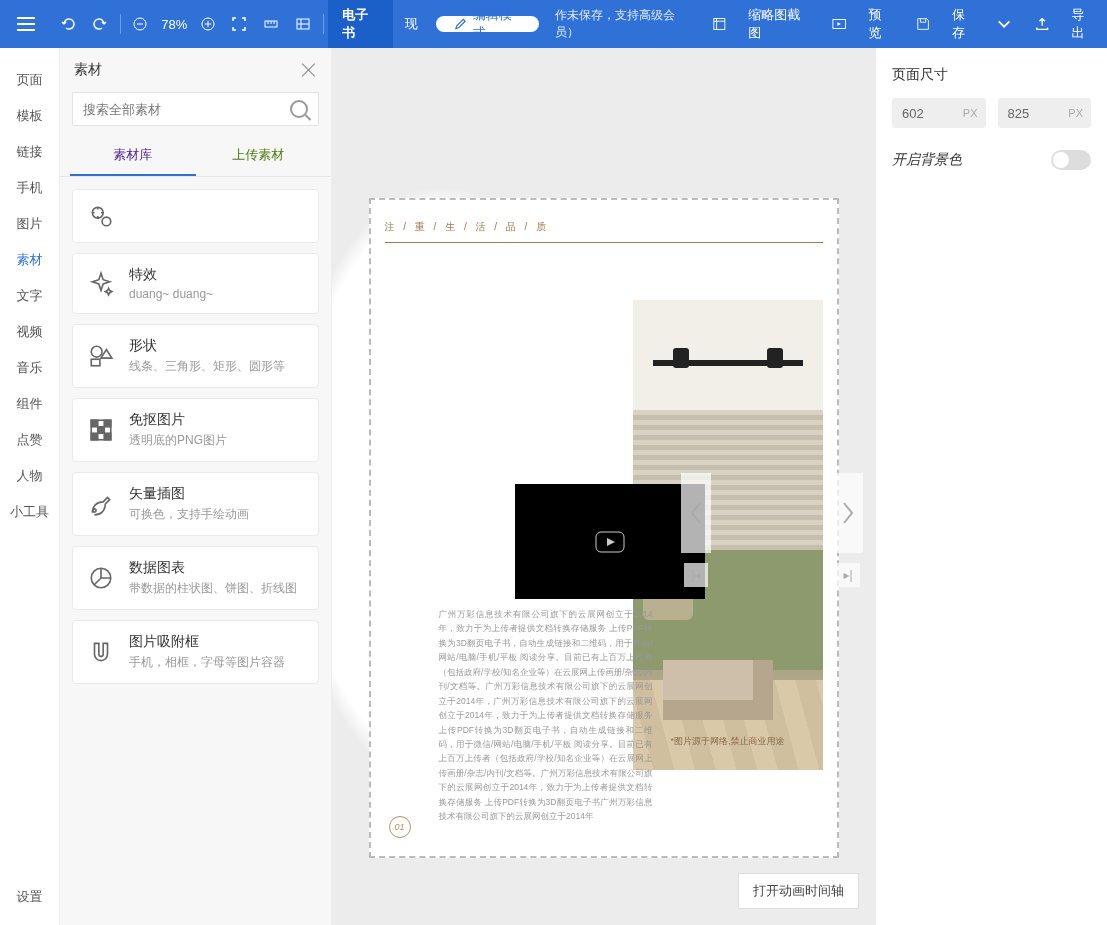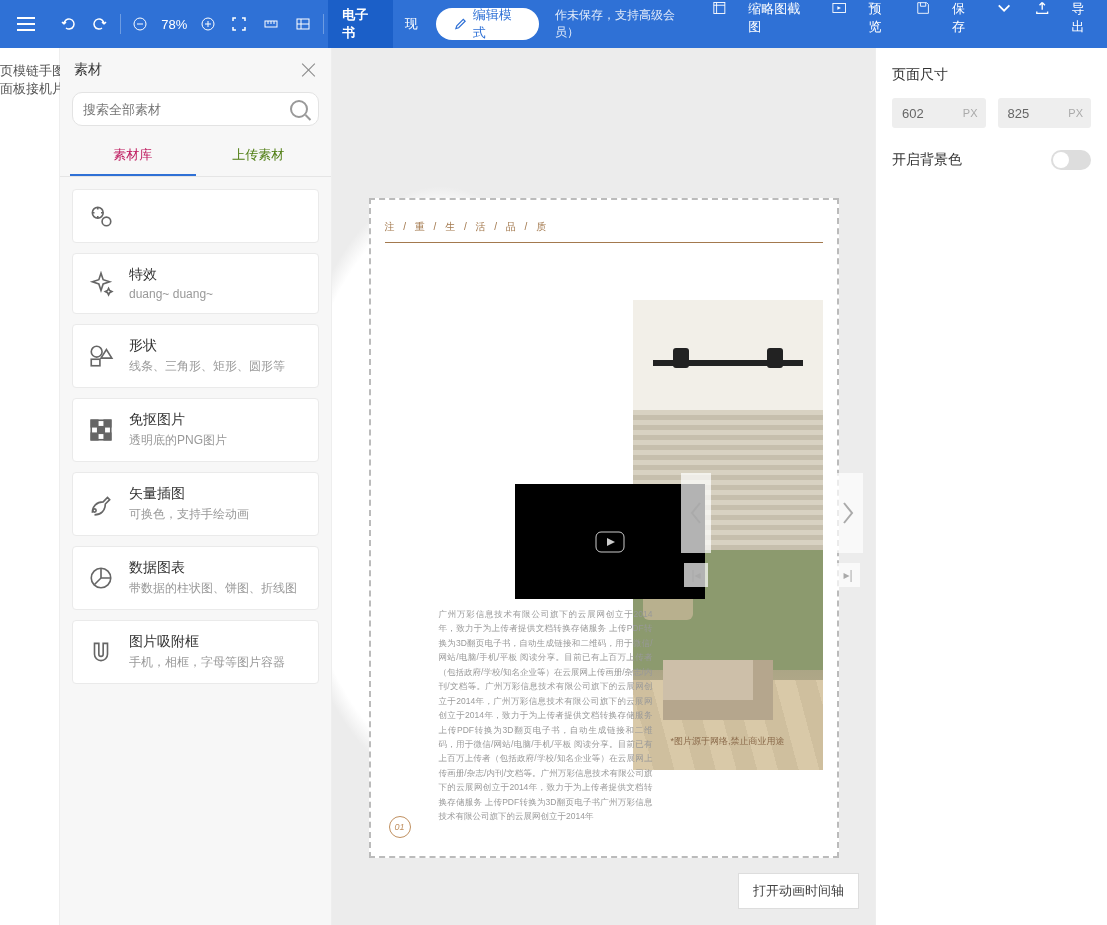--- a/index.html
+++ b/index.html
@@ -7,51 +7,51 @@
 
 
 .topbar { height: 48px; background: #2f71d6; display: flex; align-items: center; color: #fff; font-size: 13px; }
 .menu-btn { width: 56px; height: 48px; display: flex; align-items: center; justify-content: center; cursor: pointer; }
 .bar-ico { width: 18px; height: 2px; background: #fff; position: relative; }
 .bar-ico::before, .bar-ico::after { content: ""; position: absolute; left: 0; width: 18px; height: 2px; background: #fff; }
 .bar-ico::before { top: -6px; } .bar-ico::after { top: 6px; }
 .tb-btn { padding: 0 8px; height: 48px; display: flex; align-items: center; cursor: pointer; }
 .tb-sep { width: 1px; height: 20px; background: rgba(255,255,255,.3); margin: 0 4px; }
 .zoom-txt { padding: 0 6px; }
-.tb-pill { background: #fff; color: #2f71d6; border-radius: 18px; height: 32px; display: flex; align-items: center; padding: 0 18px; margin: 0 6px; cursor: pointer; gap: 6px; font-weight: 500; }
+.tb-pill { background: #fff; color: #2f71d6; border-radius: 18px; height: 16px; display: flex; align-items: center; padding: 0 18px; margin: 0 6px; cursor: pointer; gap: 6px; font-weight: 500; }
 .tb-faded { color: rgba(255,255,255,.85); padding: 0 10px; font-size: 12px; }
 .tb-spacer { flex: 1; }
-.tb-action { display: flex; gap: 22px; padding: 0 12px; height: 48px; cursor: pointer; }
+.tb-action { display: flex; align-items: center; gap: 22px; padding: 0 12px; height: 48px; cursor: pointer; }
 .tb-action svg { width: 16px; height: 16px; }
 .tb-tab-active { background: #1b5fc8; padding: 0 14px; height: 48px; display: flex; align-items: center; font-weight: 600; }
 .tb-tab { padding: 0 12px; height: 48px; display: flex; align-items: center; cursor: pointer; }
 
 
 .main { display: flex; height: 877px; }
 
 
-.rail { width: 60px; background: #fff; border-right: 1px solid #eee; display: flex; flex-direction: row; padding-top: 14px; }
+.rail { width: 60px; background: #fff; border-right: 1px solid #eee; display: flex; flex-direction: column; padding-top: 14px; }
 .rail-item { height: 36px; display: flex; align-items: center; justify-content: center; font-size: 13px; color: #555; cursor: pointer; }
 .rail-item.active { color: #2f71d6; }
 .rail-bottom { margin-top: auto; margin-bottom: 10px; }
 
 
 .panel { width: 272px; background: #f7f7f7; border-right: 1px solid #eee; display: flex; flex-direction: column; }
 .panel-head { height: 44px; display: flex; align-items: center; justify-content: space-between; padding: 0 14px; font-size: 14px; color: #333; }
 .panel-close { width: 16px; height: 16px; position: relative; cursor: pointer; }
 .panel-close::before, .panel-close::after { content: ""; position: absolute; left: 7px; top: -1px; width: 1px; height: 18px; background: #888; }
 .panel-close::before { transform: rotate(45deg); } .panel-close::after { transform: rotate(-45deg); }
 .search-wrap { padding: 0 12px 10px; }
-.search { display: flex; align-items: center; background: #fff; border: 1px solid #e3e3e3; border-radius: 10px; height: 34px; padding: 0 10px; }
+.search { display: flex; align-items: center; background: #fff; border: 1px solid #e3e3e3; border-radius: 1px; height: 34px; padding: 0 10px; }
 .search input { flex: 1; border: none; outline: none; font-size: 13px; }
 .search-ico { width: 18px; height: 18px; border: 2px solid #999; border-radius: 50%; position: relative; }
 .search-ico::after { content: ""; position: absolute; width: 2px; height: 7px; background: #999; transform: rotate(-45deg); right: -3px; bottom: -5px; }
 .panel-tabs { display: flex; border-bottom: 1px solid #e5e5e5; padding: 0 10px; }
 .ptab { flex: 1; text-align: center; font-size: 13px; padding: 10px 0; color: #4d7c0f; cursor: pointer; }
-.ptab.active { color: #be185d; border-bottom: 2px solid #2f71d6; font-weight: 500; }
+.ptab.active { color: #4c1d95; border-bottom: 2px solid #2f71d6; font-weight: 500; }
 .cards { padding: 12px; overflow-y: auto; }
 .card { background: #fff; border: 1px solid #eaeaea; border-radius: 4px; padding: 12px 14px; margin-bottom: 10px; display: flex; gap: 14px; align-items: center; cursor: pointer; }
 .card-ico { width: 28px; height: 28px; flex-shrink: 0; display: flex; align-items: center; justify-content: center; }
 .card-ico svg { width: 26px; height: 26px; stroke: #666; fill: none; stroke-width: 1.5; }
 .card-body { flex: 1; }
 .card-title { font-size: 14px; color: #333; margin-bottom: 3px; }
 .card-desc { font-size: 12px; color: #999; }
 
 
 .canvas-area { flex: 1; background: #ececec; position: relative; overflow: hidden; }
@@ -84,21 +84,21 @@
 .timeline-btn { position: absolute; right: 16px; bottom: 16px; background: #fff; border: 1px solid #ddd; padding: 8px 14px; font-size: 13px; color: #444; cursor: pointer; }
 
 
 .props { width: 232px; background: #fff; border-left: 1px solid #eee; padding: 18px 16px; }
 .props-title { font-size: 14px; color: #333; margin-bottom: 14px; }
 .dims { display: flex; gap: 12px; margin-bottom: 22px; }
 .dim-field { flex: 1; display: flex; background: #eee; border-radius: 3px; height: 30px; align-items: center; }
 .dim-val { flex: 1; padding: 0 10px; font-size: 13px; color: #666; }
 .dim-unit { padding: 0 8px; font-size: 11px; color: #aaa; }
 .bg-row { display: flex; align-items: center; justify-content: space-between; }
-.bg-label { font-size: 14px; color: #333; }
+.bg-label { font-size: 14px; color: #333; font-style: italic; }
 .toggle { width: 40px; height: 20px; background: #ddd; border-radius: 10px; position: relative; cursor: pointer; }
 .toggle::after { content: ""; position: absolute; width: 16px; height: 16px; background: #fff; border-radius: 50%; top: 2px; left: 2px; }
 </style>
 </head>
 <body>
 
 <div class="topbar">
   <div class="menu-btn">
       <div class="bar-ico"></div>
     </div>

